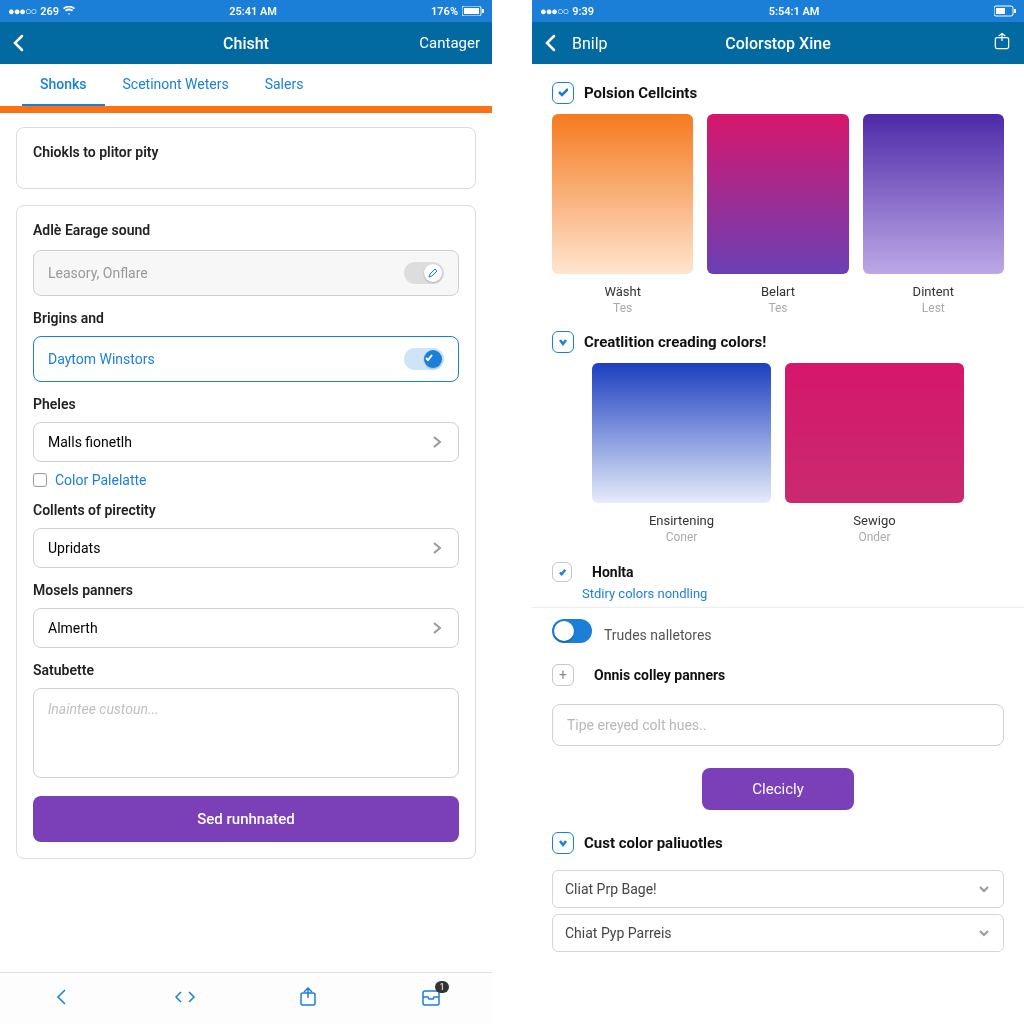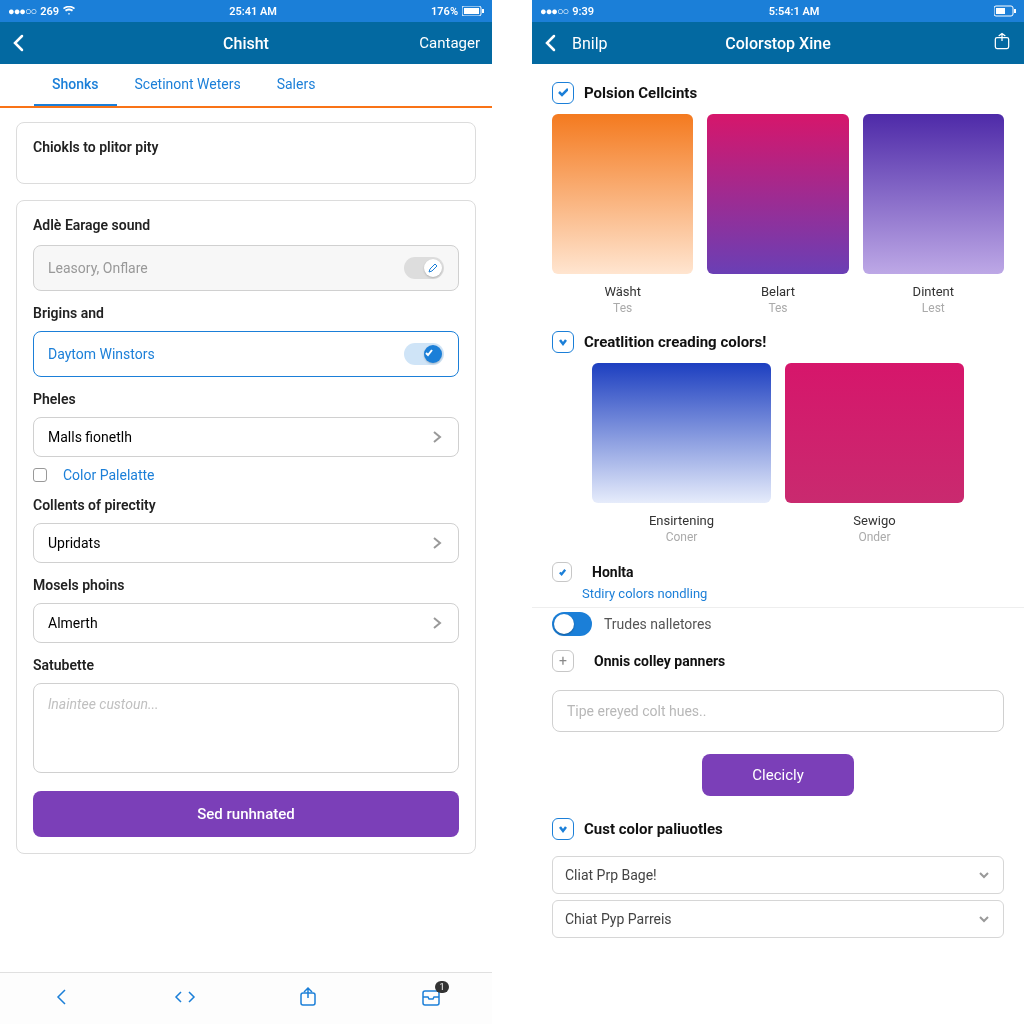--- a/index.html
+++ b/index.html
@@ -8,41 +8,41 @@
 .phone-left{border-right:40px solid #fff}
 .status-bar{height:22px;background:#1b7fd8;color:#fff;display:flex;align-items:center;justify-content:space-between;padding:0 8px;font-size:11px;font-weight:600}
 .status-left{display:flex;align-items:center;gap:4px}
 .status-right{display:flex;align-items:center;gap:4px}
 .dots{letter-spacing:-1px}
 .nav-bar{height:42px;background:#0369a1;color:#fff;display:flex;align-items:center;justify-content:space-between;padding:0 12px;font-size:16px}
 .nav-back{display:flex;align-items:center;gap:16px}
 .nav-center{font-weight:500;position:absolute;left:50%;transform:translateX(-50%)}
 .nav-right{font-size:15px}
 .share-icon{width:20px;height:20px;stroke:#fff;fill:none;stroke-width:1.5}
-.tabs{display:flex;border-bottom:2px solid #f97316;padding:0 34px}
+.tabs{display:flex;border-bottom:7px solid #f97316;padding:0 22px}
 .tab{padding:12px 18px;font-size:14px;color:#1b7fd8;cursor:pointer}
 .tab.active{border-bottom:2px solid #1b7fd8;font-weight:500}
 .content{flex:1;overflow-y:auto;padding:14px 16px}
 .card{border:1px solid #dcdcdc;border-radius:8px;padding:16px;margin-bottom:16px}
 .card-title{font-weight:600;font-size:14px;color:#222;margin-bottom:12px}
 .input-text{width:100%;border:1px solid #d0d0d0;border-radius:8px;padding:12px 14px;font-size:14px;color:#555;background:#fff}
 .input-text::placeholder{color:#b8b8b8}
 .section-label{font-weight:600;font-size:14px;color:#222;margin:14px 0 10px}
 .row{display:flex;align-items:center;justify-content:space-between;border:1px solid #d0d0d0;border-radius:8px;padding:11px 14px;font-size:14px;margin-bottom:6px;background:#fff}
 .row.selected{border:1.5px solid #1b7fd8;color:#1b7fd8}
 .row.muted{background:#f7f7f7;color:#999}
 .toggle{width:40px;height:22px;border-radius:11px;background:#ddd;position:relative}
 .toggle .knob{position:absolute;width:18px;height:18px;border-radius:50%;background:#fff;top:2px;left:2px;box-shadow:0 1px 2px rgba(0,0,0,.2)}
 .toggle .knob.edit{display:flex;align-items:center;justify-content:center;color:#1b7fd8;font-size:10px;left:20px}
 .toggle.on{background:#cfe4f7}
 .toggle.on .knob{left:20px;background:#1b7fd8}
 .toggle.on .knob svg{stroke:#fff}
 .check-icon{width:10px;height:10px;stroke:#fff;stroke-width:2;fill:none}
 .chev{width:14px;height:14px;stroke:#999;stroke-width:2;fill:none}
-.checkbox-row{display:flex;align-items:center;gap:16px;font-size:14px;color:#1b7fd8;margin:10px 0 14px}
+.checkbox-row{display:flex;align-items:center;gap:8px;font-size:14px;color:#1b7fd8;margin:10px 0 14px}
 .checkbox{width:14px;height:14px;border:1.5px solid #999;border-radius:3px}
 .textarea{width:100%;border:1px solid #d0d0d0;border-radius:8px;padding:12px 14px;font-size:14px;min-height:90px;resize:none}
 .textarea::placeholder{color:#c0c0c0;font-style:italic}
 .submit-btn{width:100%;background:#7b3fb8;color:#fff;border:none;border-radius:8px;padding:14px;font-size:15px;font-weight:500;margin-top:14px}
 .tabbar{height:52px;border-top:1px solid #e0e0e0;display:flex;align-items:center;justify-content:space-around;background:#fdfdfd}
 .tabbar svg{width:24px;height:24px;stroke:#1b7fd8;fill:none;stroke-width:1.5}
 .tabbar .badge{position:relative}
 .tabbar .badge::after{content:attr(data-count);position:absolute;top:-4px;right:-6px;background:#333;color:#fff;font-size:9px;border-radius:7px;padding:1px 4px}
 
 .sec-header{display:flex;align-items:center;gap:10px;padding:8px 20px 10px}
@@ -55,21 +55,21 @@
 .swatch-big .swatch-grad{height:160px}
 .swatch-name{margin-top:10px;font-size:13px;color:#333}
 .swatch-sub{font-size:12px;color:#aaa;margin-top:2px}
 .mini-row{display:flex;align-items:center;gap:20px;padding:10px 20px}
 .mini-checkbox{width:20px;height:20px;border:1.5px solid #c7c7c7;border-radius:6px;display:flex;align-items:center;justify-content:center}
 .mini-checkbox svg{width:9px;height:9px;stroke:#1b7fd8;stroke-width:2.5;fill:none}
 .mini-title{font-weight:700;font-size:14px;color:#111}
 .mini-sub{font-size:13px;color:#1b7fd8;margin-left:30px;margin-top:-6px;padding:0 20px 6px}
 .ios-toggle{width:40px;height:24px;border-radius:12px;background:#1b7fd8;position:relative}
 .ios-toggle .k{position:absolute;width:20px;height:20px;border-radius:50%;background:#fff;top:2px;left:2px;box-shadow:0 1px 2px rgba(0,0,0,.3)}
-.toggle-row{display:flex;align-items:center;gap:12px;padding:4px 20px;border-top:1px solid #eee}
+.toggle-row{display:flex;align-items:flex-end;gap:12px;padding:11px 20px;border-top:1px solid #eee}
 .plus-chip{width:22px;height:22px;border:1.5px solid #c7c7c7;border-radius:6px;display:flex;align-items:center;justify-content:center;font-size:14px;color:#888}
 .r-input{margin:8px 20px;width:calc(100% - 40px)}
 .r-btn{display:block;margin:14px auto;background:#7b3fb8;color:#fff;border:none;border-radius:8px;padding:12px 50px;font-size:15px}
 .dd{margin:6px 20px;width:calc(100% - 40px);border:1px solid #d6d6d6;border-radius:6px;padding:10px 12px;font-size:14px;color:#444;display:flex;justify-content:space-between;align-items:center;background:#fff}
 .right-content{flex:1;overflow-y:auto;padding-top:10px}
 </style>
 </head>
 <body>
 
 <div class="phone phone-left">
@@ -141,21 +141,21 @@
         <div class="checkbox"></div>
         <span>Color Palelatte</span>
       </div>
       <div class="section-label">Collents of pirectity</div>
       <div class="row">
         <span>Upridats</span>
         <svg class="chev" viewBox="0 0 14 14">
             <path d="M4 2l6 5-6 5"></path>
           </svg>
       </div>
-      <div class="section-label">Mosels phoins</div>
+      <div class="section-label">Mosels panners</div>
       <div class="row">
         <span>Almerth</span>
         <svg class="chev" viewBox="0 0 14 14">
             <path d="M4 2l6 5-6 5"></path>
           </svg>
       </div>
       <div class="section-label">Satubette</div>
       <textarea class="textarea" placeholder="lnaintee custoun..." style=""></textarea>
       <button class="submit-btn">Sed runhnated</button>
     </div>

